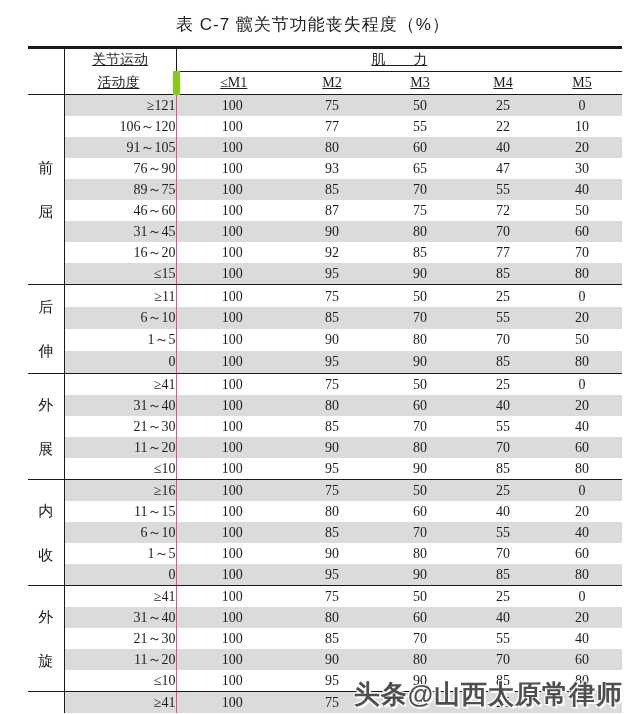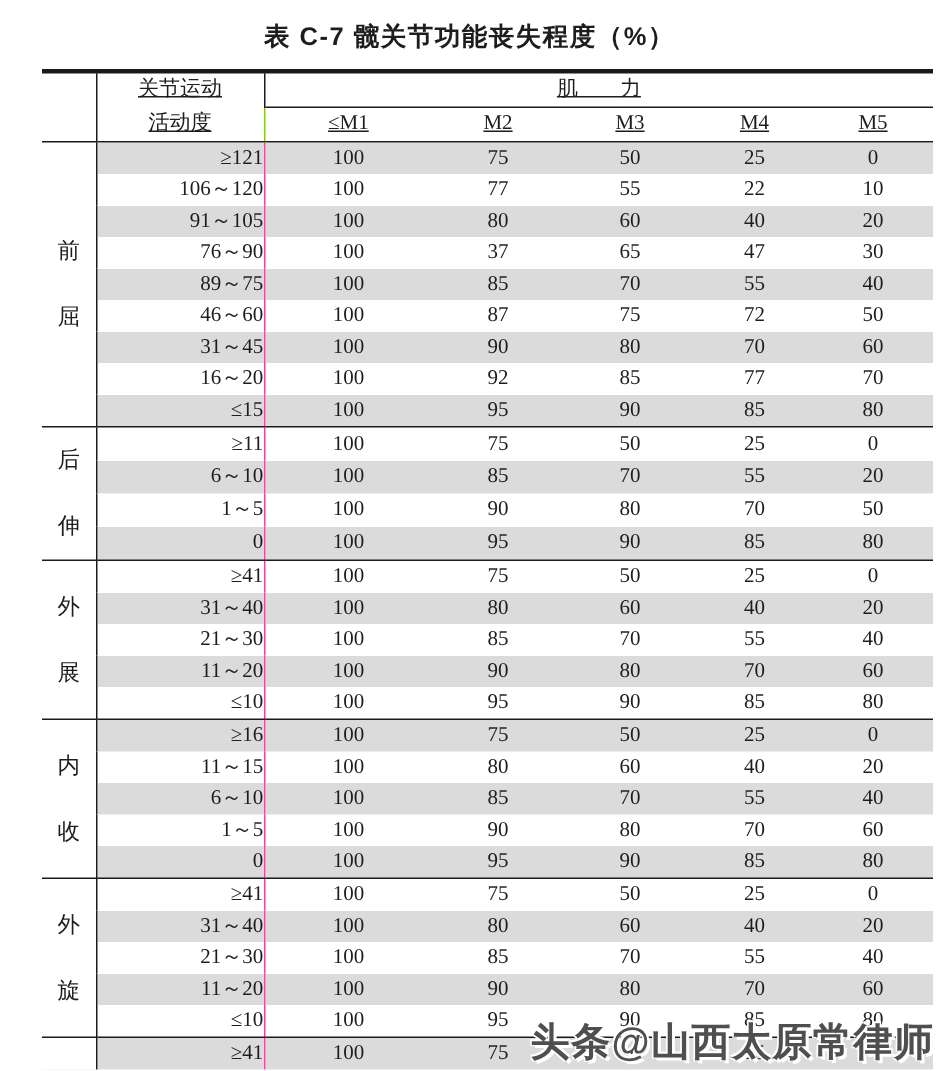--- a/index.html
+++ b/index.html
@@ -7,21 +7,21 @@
     width:626px; height:714px;
     background:#ffffff;
     color:#1d1d1d;
     font-family:"Liberation Serif","DejaVu Serif",serif;
     overflow:hidden;
     position:relative;
   }
   .title {
     text-align:center;
     font-family:"Liberation Sans","DejaVu Sans",sans-serif;
-    font-weight:bold;
+    font-weight:normal;
     font-size:17px;
     letter-spacing:1px;
     margin:13px 0 10px 0;
   }
   table {
     border-collapse:collapse;
     table-layout:fixed;
     width:594px;
     margin-left:28px;
     border-top:3px solid #1a1a1a;
@@ -39,21 +39,21 @@
     padding:0;
     font-size:14px;
     height:21px;
     line-height:21px;
     white-space:nowrap;
     overflow:hidden;
   }
   thead th { height:22px; line-height:22px;text-decoration:underline; }
   .corner       { border-right:1px solid #1a1a1a; border-bottom:1.5px solid #1a1a1a; }
   .rom-head     { border-right:1px solid #1a1a1a; }
-  .rom-head2    { border-right:1px solid #84cc16; }
+  .rom-head2    { border-right:7px solid #84cc16; }
   .muscle-span  { border-bottom:1.5px solid #1a1a1a; }
   thead tr.sub th { border-bottom:1.5px solid #1a1a1a; }
   tbody tr.stripe { background:#dbdbdb; }
   tbody tr.group-end td { border-bottom:1.5px solid #1a1a1a; }
   td.group-cell {
     background:#ffffff;
     border-right:1px solid #1a1a1a;
     vertical-align:middle;
     font-size:15px;
   }
@@ -131,21 +131,21 @@
         <td class="rom-cell">91～105</td>
         <td class="val-cell">100</td>
         <td class="val-cell">80</td>
         <td class="val-cell">60</td>
         <td class="val-cell">40</td>
         <td class="val-cell">20</td>
       </tr>
       <tr class="">
         <td class="rom-cell">76～90</td>
         <td class="val-cell">100</td>
-        <td class="val-cell">37</td>
+        <td class="val-cell">93</td>
         <td class="val-cell">65</td>
         <td class="val-cell">47</td>
         <td class="val-cell">30</td>
       </tr>
       <tr class="stripe">
         <td class="rom-cell">89～75</td>
         <td class="val-cell">100</td>
         <td class="val-cell">85</td>
         <td class="val-cell">70</td>
         <td class="val-cell">55</td>

